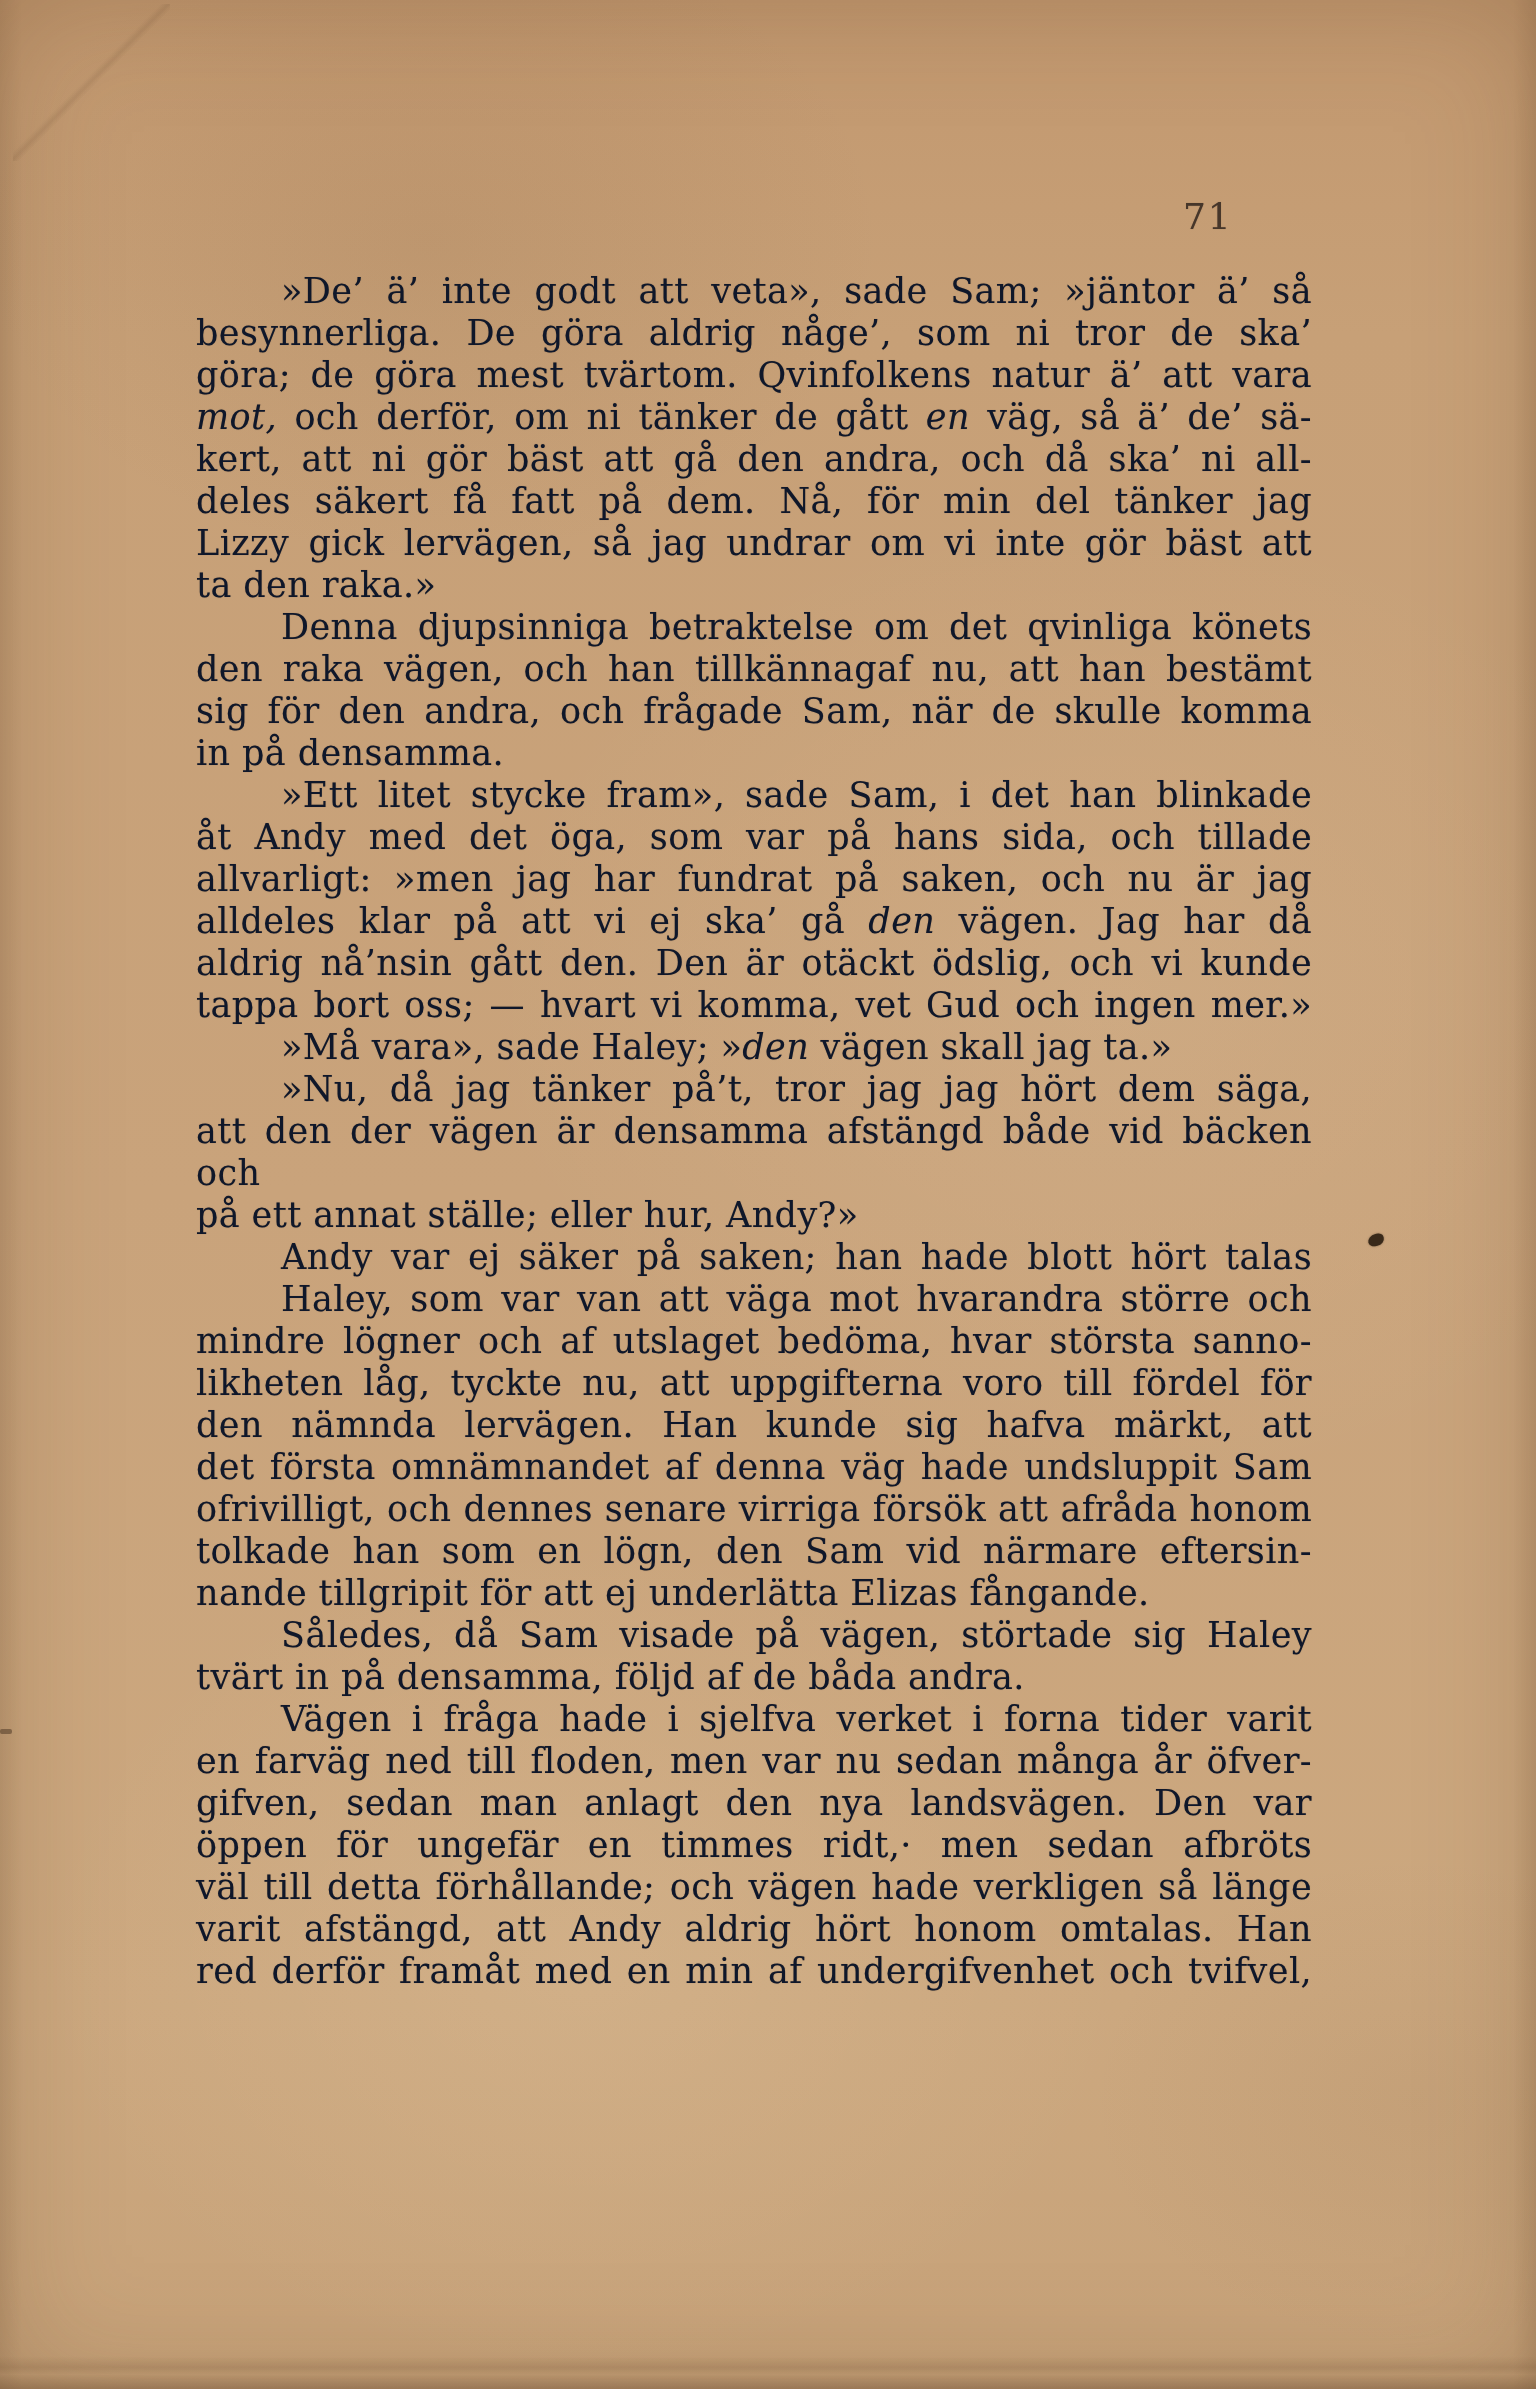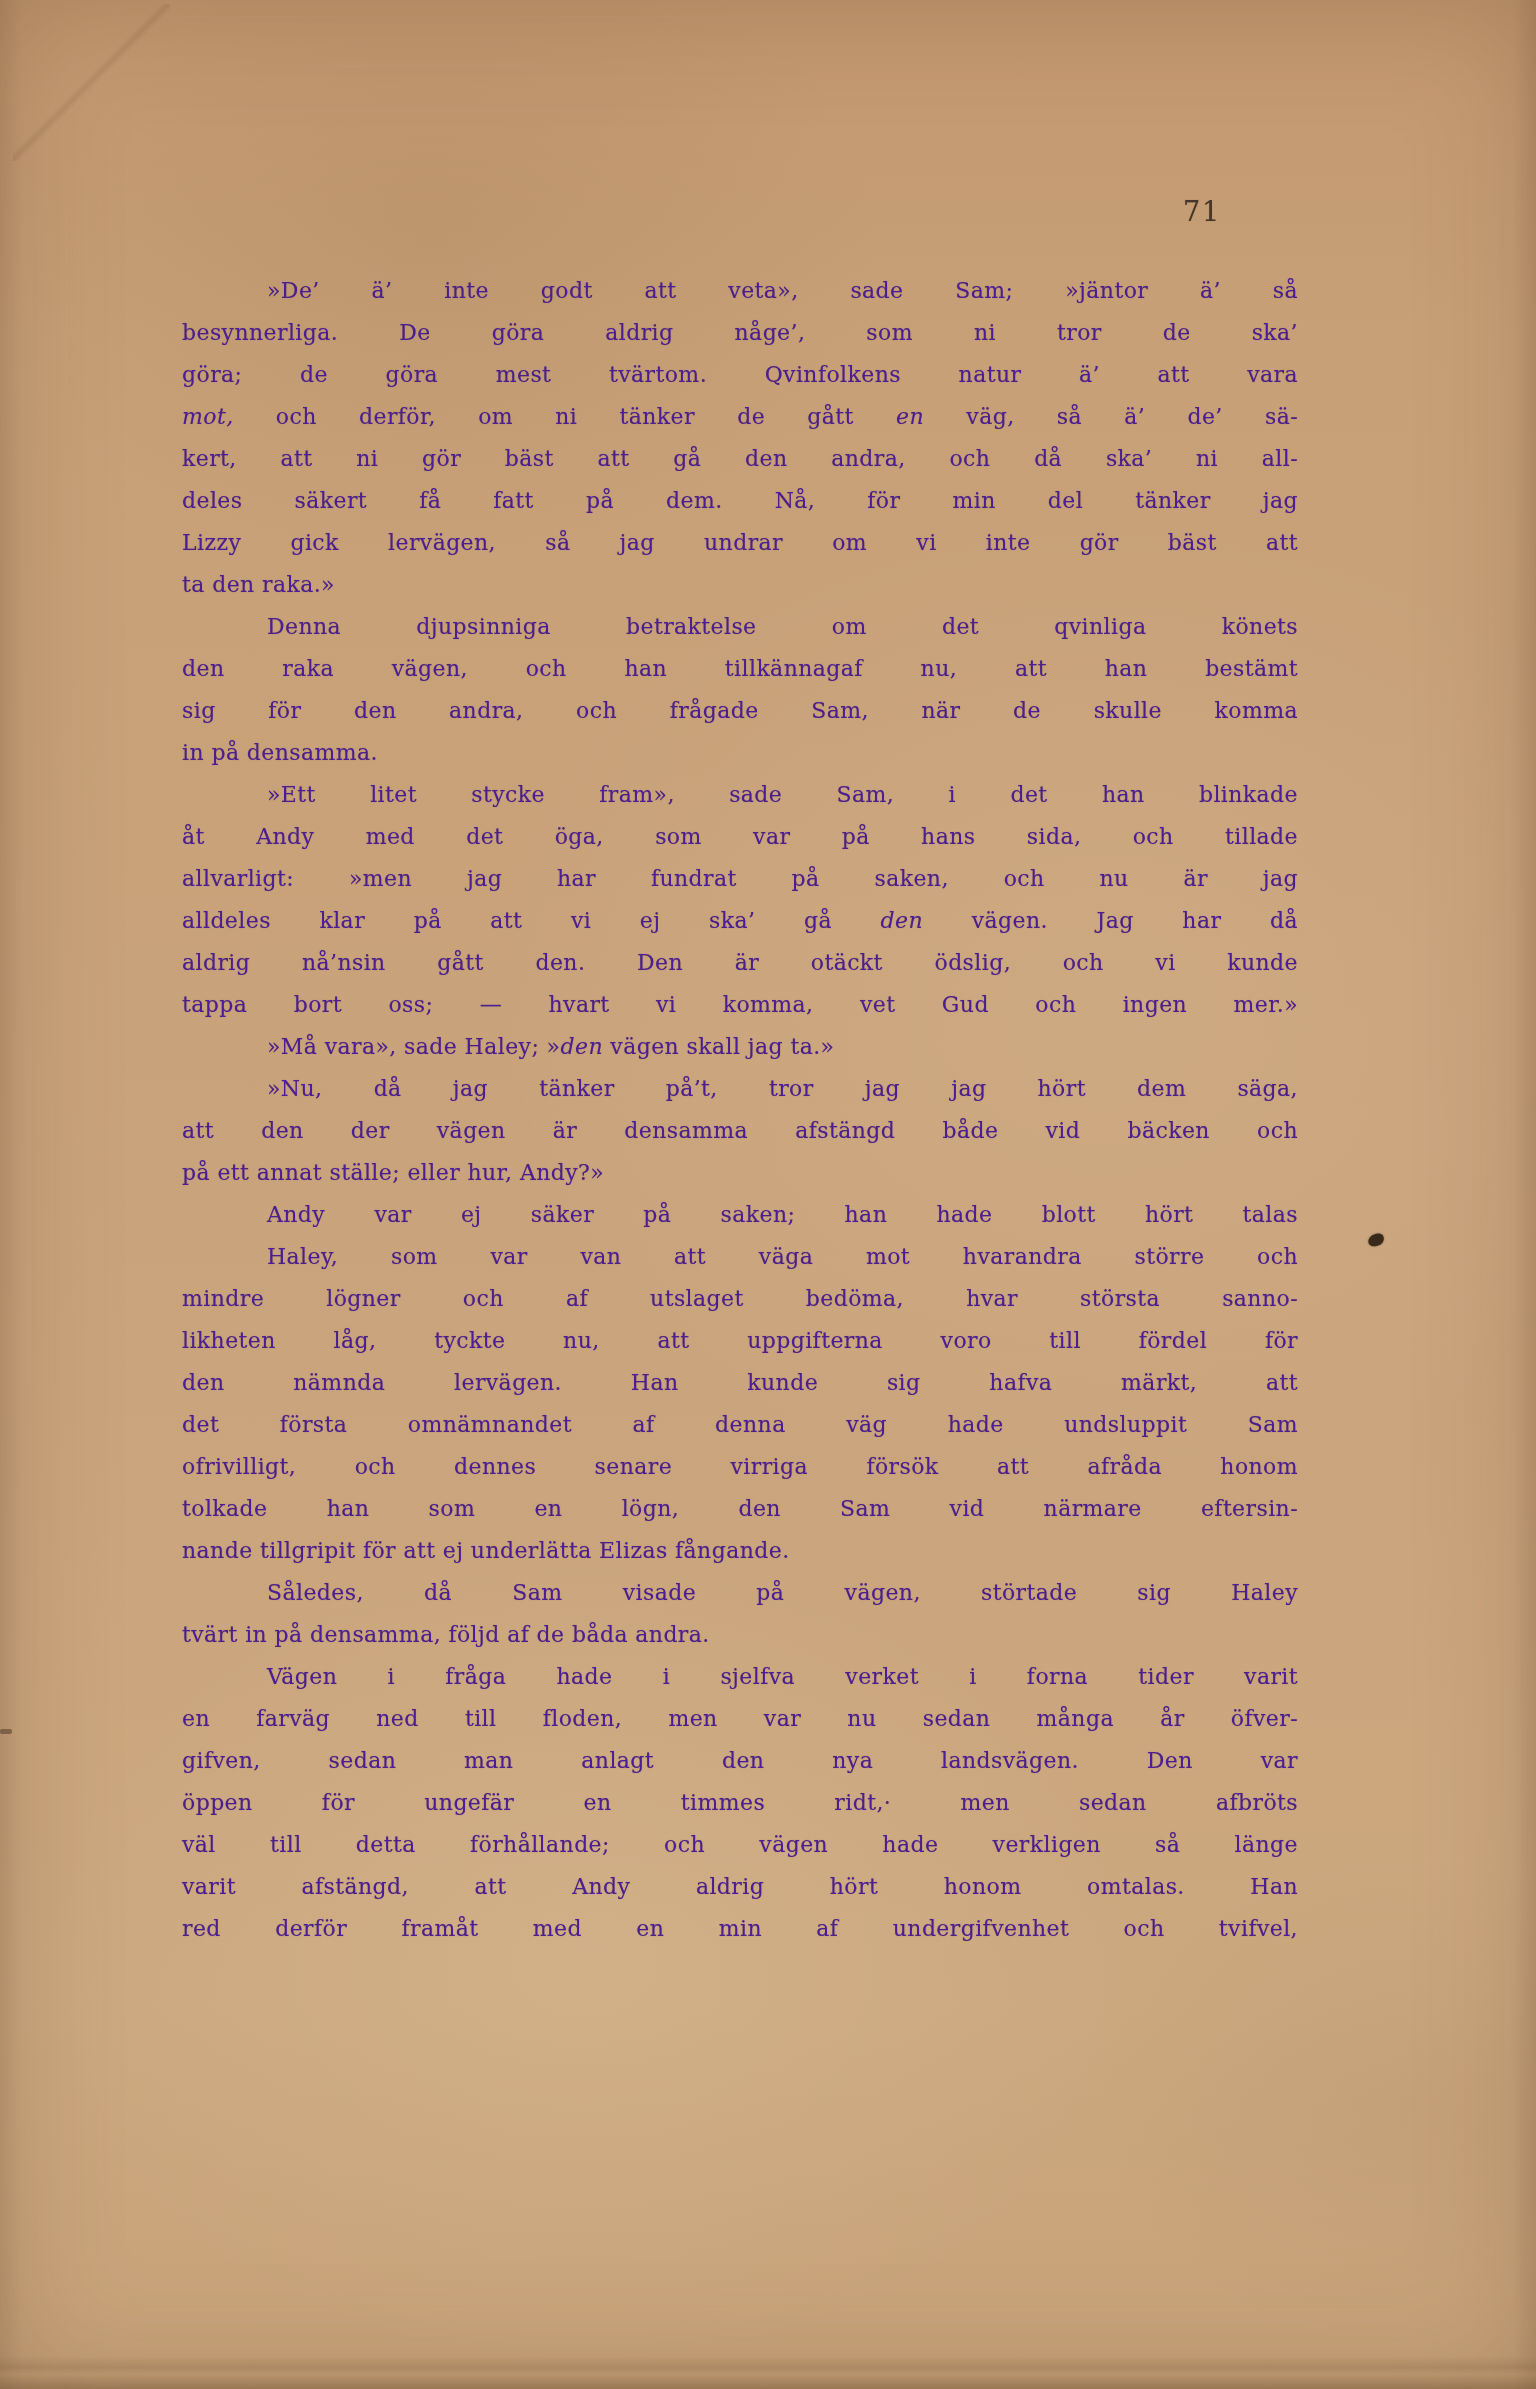--- a/index.html
+++ b/index.html
@@ -36,27 +36,27 @@
   .bottom-edge {
     position:absolute; left:0; bottom:0; width:100%; height:33px;
     background:linear-gradient(180deg, transparent 0%, rgba(110,78,48,0.20) 34%, rgba(160,124,88,0.10) 56%, rgba(88,58,33,0.32) 100%);
   }
   .crease {
     position:absolute; left:13px; top:3.7px; width:157px; height:157px;
     background:linear-gradient(135deg, transparent 47%, rgba(100,70,45,0.15) 49.5%, transparent 52%);
   }
   .page-number {
     position:absolute; left:1183px; top:196px;
-    font-size:27px; color:#46362a; letter-spacing:1.9px;
+    font-size:36px; color:#46362a; letter-spacing:1.9px;
     text-shadow:0 0 0.9px rgba(70,54,42,0.45);
   }
   .text-block {
-    position:absolute; left:182px; top:270px; width:1116px;
-    font-size:22px; line-height:42px;
-    color:#4c1d95; letter-spacing:0.4px;
+    position:absolute; left:196px; top:270px; width:1116px;
+    font-size:35px; line-height:42px;
+    color:#0f172a; letter-spacing:0.4px;
     text-shadow:0 0 0.9px rgba(61,46,31,0.40);
   }
   .line { text-align:justify; text-align-last:justify; }
   .line.end { text-align-last:left; }
   .line.indent { text-indent:85px; }
   .line em { font-style:italic; }
   .ink-spot {
     position:absolute; left:1368px; top:1234px; width:15.7px; height:12px;
     background:#39291a; border-radius:60% 40% 55% 45%;
     transform:rotate(-14deg);

